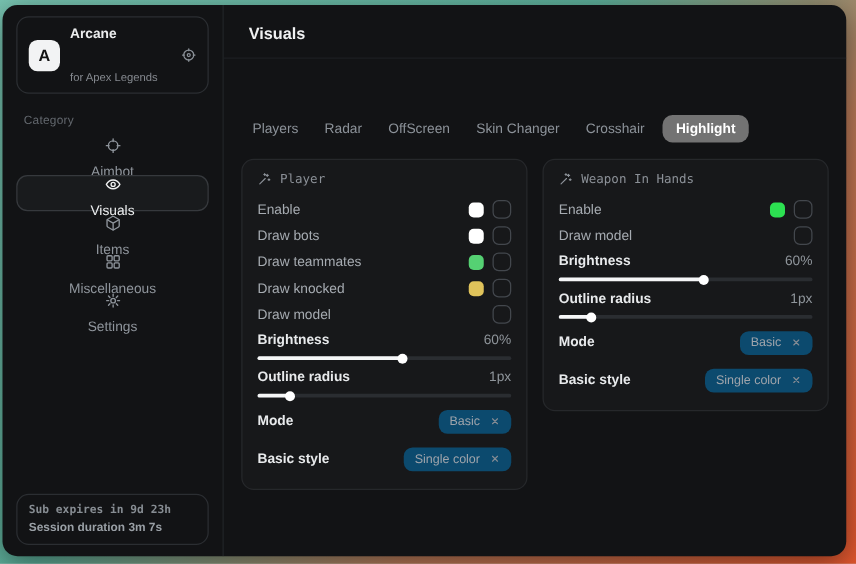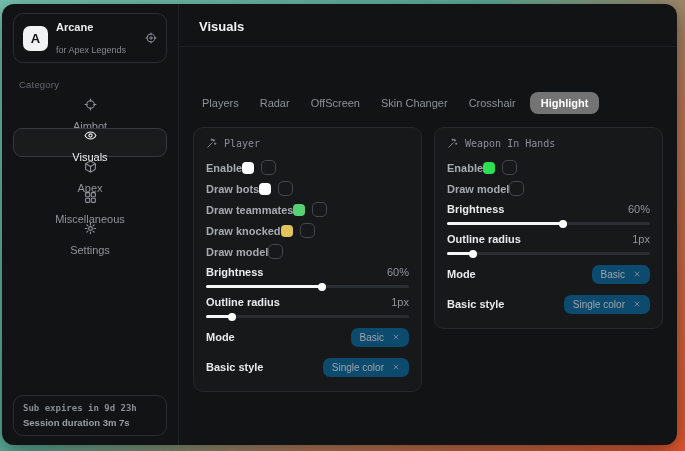--- a/index.html
+++ b/index.html
@@ -13,21 +13,21 @@
     position:absolute;left:2px;top:4px;width:675px;height:441px;
     background:#121315;border-radius:12px;display:flex;overflow:hidden;
     box-shadow:0 6px 24px rgba(0,0,0,.45);
   }
   
   .sidebar{flex:0 0 177px;width:177px;border-right:1px solid #212427;position:relative;
     padding:9px 11px;box-sizing:border-box;}
   .side-header{border:1px solid #2b2e32;border-radius:10px;padding:7px 9px;display:flex;align-items:center;gap:8px;}
   .logo{width:25px;height:25px;background:#f2f3f4;color:#131313;border-radius:7px;
     font-weight:700;font-size:13px;display:flex;align-items:center;justify-content:center;flex:0 0 25px;}
-  .side-head-text{display:flex;flex-direction:column;min-width:0;}
+  .side-head-text{display:flex;flex-direction:column;min-width:0;gap:12px;}
   .side-title{font-size:11px;font-weight:700;color:#ecedee;line-height:12px;}
   .side-sub{font-size:9px;color:#85898f;margin-top:12px;white-space:nowrap;}
   .target-btn{margin-left:auto;color:#8a9097;display:flex;cursor:pointer;}
   .category{margin:16px 6px 7px;font-size:9.5px;color:#63686e;letter-spacing:.2px;}
   .side-items{display:flex;flex-direction:column;gap:2px;}
   .side-item{display:flex;align-items:center;gap:9px;height:27px;padding:0 9px;border-radius:9px;
     color:#8f959c;font-size:11px;border:1px solid transparent;cursor:pointer;flex-direction:column;}
   .side-item.active{border-color:#36393d;background:#191b1d;color:#eef0f1;}
   .icon{display:inline-flex;align-items:center;justify-content:center;}
   .icon svg{display:block;}
@@ -44,21 +44,21 @@
   .main-header{padding:15px 20px 12px;border-bottom:1px solid #1d1f22;}
   .main-title{font-size:13px;font-weight:700;color:#f0f1f2;}
   .tabs{display:flex;align-items:center;gap:7px;padding:9px 16px 0;}
   .tab{font-size:11px;color:#8c9299;padding:5px 7px;border-radius:8px;cursor:pointer;white-space:nowrap;margin-top:36px;}
   .tab.active{background:#737373;color:#ffffff;padding:5px 11px;font-weight:600;}
   .panels{display:flex;gap:12px;padding:13px 14px;align-items:flex-start;}
   .panel{flex:1 1 0;background:#17181a;border:1px solid #26282b;border-radius:10px;
     padding:10px 12px 13px;box-sizing:border-box;min-width:0;}
   .panel-title{display:flex;gap:7px;align-items:center;color:#8b9097;
     font-family:"DejaVu Sans Mono",monospace;font-size:10px;margin-bottom:8px;}
-  .trow{display:flex;align-items:center;height:21px;font-weight:bold;}
+  .trow{display:flex;justify-content:space-between;align-items:center;height:21px;}
   .trow-label{font-size:11px;color:#a6abb1;}
   .controls{display:flex;gap:7px;align-items:center;}
   .swatch{width:12px;height:12px;border-radius:4px;cursor:pointer;}
   .checkbox{width:15px;height:15px;border:1.5px solid #43474d;border-radius:5px;box-sizing:border-box;cursor:pointer;}
   .slider-block{margin-top:4px;margin-bottom:8px;}
   .slider-head{display:flex;justify-content:space-between;align-items:center;font-size:11px;}
   .slider-label{color:#e8eaec;font-weight:600;}
   .slider-value{color:#8f959b;}
   .track{position:relative;height:3px;background:#2a2d31;border-radius:2px;margin-top:7px;cursor:pointer;}
   .fill{position:absolute;left:0;top:0;height:3px;background:#f5f6f7;border-radius:2px;}
@@ -111,21 +111,21 @@
           </span>
     <span class="side-label">Visuals</span>
   </div>
         <div class="side-item">
     <span class="icon i13">
             <svg viewBox="0 0 24 24" fill="none" stroke="currentColor" stroke-width="2" stroke-linecap="round" stroke-linejoin="round">
               <path d="M21 16V8a2 2 0 0 0-1-1.73l-7-4a2 2 0 0 0-2 0l-7 4A2 2 0 0 0 3 8v8a2 2 0 0 0 1 1.73l7 4a2 2 0 0 0 2 0l7-4A2 2 0 0 0 21 16z"></path>
               <path d="M3.3 7L12 12l8.7-5M12 22V12"></path>
             </svg>
           </span>
-    <span class="side-label">Apex</span>
+    <span class="side-label">Items</span>
   </div>
         <div class="side-item">
     <span class="icon i13">
             <svg viewBox="0 0 24 24" fill="none" stroke="currentColor" stroke-width="2">
               <rect x="3" y="3" width="7.5" height="7.5" rx="1.5"></rect>
               <rect x="13.5" y="3" width="7.5" height="7.5" rx="1.5"></rect>
               <rect x="3" y="13.5" width="7.5" height="7.5" rx="1.5"></rect>
               <rect x="13.5" y="13.5" width="7.5" height="7.5" rx="1.5"></rect>
             </svg>
           </span>

